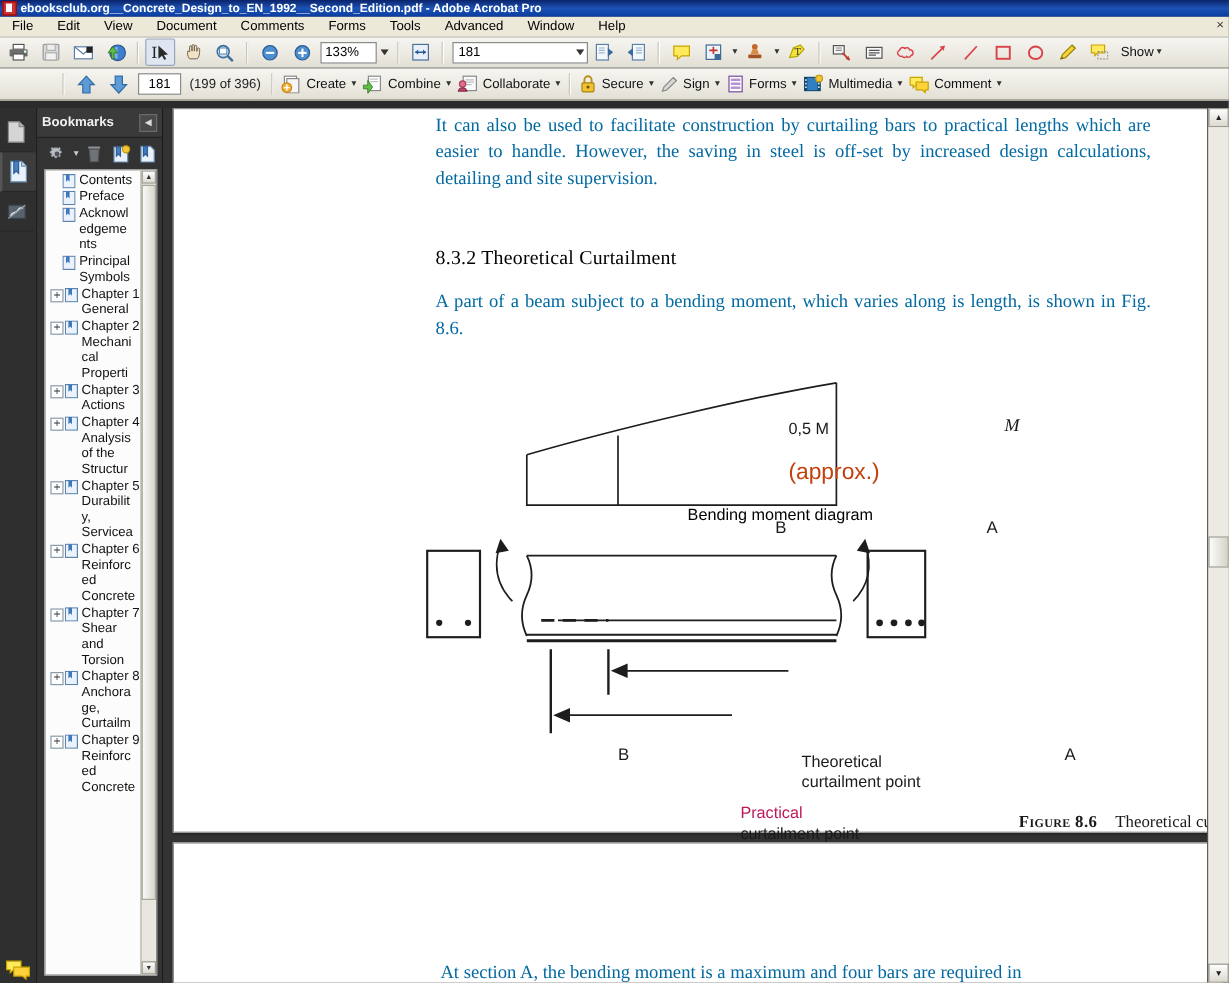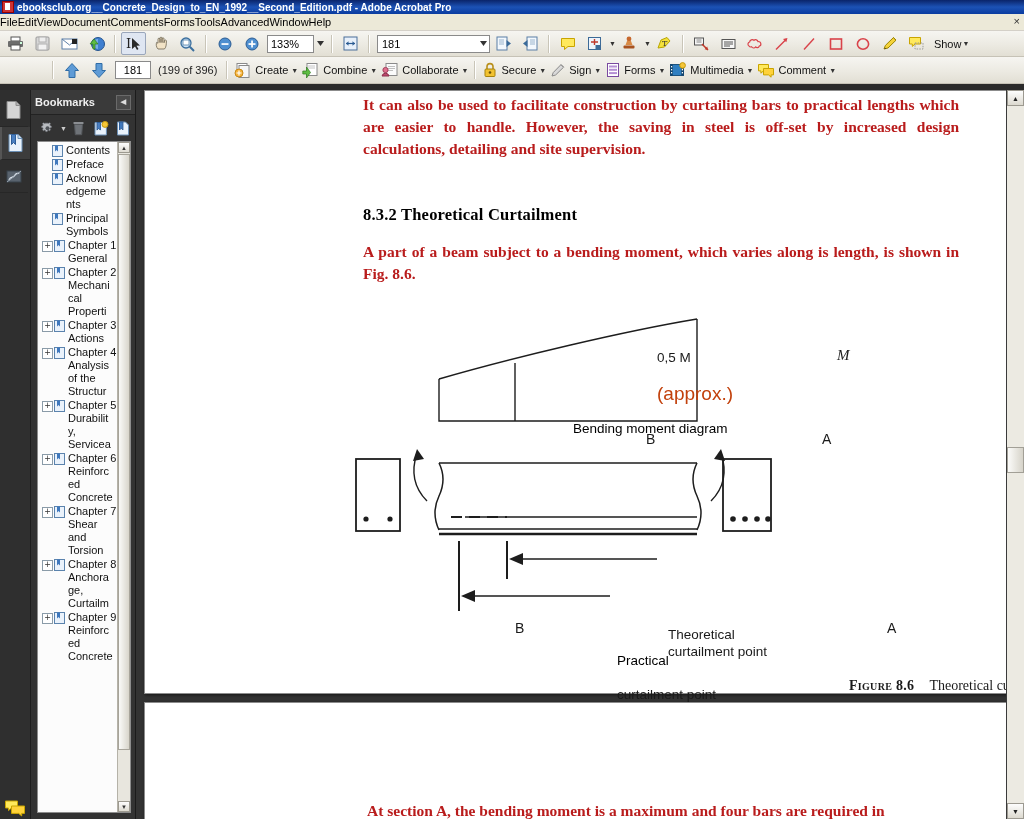--- a/index.html
+++ b/index.html
@@ -27,21 +27,21 @@
   .titlebar .tb-icon:after{
     content:"";position:absolute;left:2px;top:1px;width:5px;height:7px;background:#fff;
   }
   .titlebar .tb-text{white-space:nowrap;overflow:hidden;text-overflow:ellipsis;}
 
   
   .menubar{
     height:16px;background:#ece9d8;border-bottom:1px solid #d4d0c8;
     display:flex;align-items:center;position:relative;
   }
-  .menubar .mi{padding:1px 0;font-size:11px;color:#000;cursor:default;}
+  .menubar .mi{padding:1px 10px;font-size:11px;color:#000;cursor:default;}
   .menubar .close-x{position:absolute;right:4px;top:1px;font-size:11px;color:#333;}
 
   
   .toolbar{
     background:linear-gradient(to bottom,#f6f5f1 0%,#eceae2 55%,#e2dfd4 100%);
     border-bottom:1px solid #c6c2b6;
     display:flex;align-items:center;height:25px;padding:0 2px;
   }
   .toolbar2{height:26px;}
   .tb-btn{
@@ -110,24 +110,24 @@
 
   
   .docarea{flex:1;position:relative;background:#333;overflow:hidden;}
   .page{
     position:absolute;left:8px;top:0;width:873px;background:#fff;
     border:1px solid #8c8c8c;box-shadow:1px 1px 3px rgba(0,0,0,.6);
   }
   .page1{height:602px;}
   .page2{top:612px;height:260px;}
   .ptext{
-    font-family:"Liberation Serif", serif;color:#b91c1c;font-weight:bold;
+    font-family:"Liberation Serif", serif;color:#0369a1;
   }
   .para{font-size:15.5px;line-height:22px;text-align:justify;}
-  .h3{font-family:"Liberation Serif",serif;font-weight:bold;font-size:16.5px;letter-spacing:.2px;}
+  .h3{font-family:"Liberation Serif",serif;font-weight:normal;font-size:16.5px;letter-spacing:.2px;}
   .figcap{font-family:"Liberation Serif",serif;font-size:14px;color:#1a1a1a;}
   .smallcaps{font-variant:small-caps;font-weight:bold;letter-spacing:.3px;}
   .runhead{font-family:"Liberation Serif",serif;font-weight:bold;font-size:15px;color:#1a1a1a;}
 
   
   .vscroll{position:absolute;right:0;top:0;bottom:0;width:17px;background:#f0efe9;border-left:1px solid #3a3a3a;}
   .vs-arrow{width:17px;height:16px;box-sizing:border-box;background:linear-gradient(to bottom,#fdfdfd,#dcd9cf);
     border:1px solid #9c9990;display:flex;align-items:center;justify-content:center;font-size:7px;color:#222;}
   .vs-arrow.bot{position:absolute;bottom:0;}
   .vs-track{position:absolute;top:16px;bottom:16px;left:0;width:17px;background:#eceae2;}
@@ -712,21 +712,21 @@
           <div style="position:absolute;left:218px;top:120px;font-size:13.5px;color:#000000;">Bending moment diagram</div>
 
           <div style="position:absolute;left:291px;top:130px;font-size:14px;color:#1a1a1a;">B</div>
           <div style="position:absolute;left:467px;top:130px;font-size:14px;color:#1a1a1a;">A</div>
           <div style="position:absolute;left:160px;top:319px;font-size:14px;color:#1a1a1a;">B</div>
           <div style="position:absolute;left:532px;top:319px;font-size:14px;color:#1a1a1a;">A</div>
 
           <div style="position:absolute;left:313px;top:326px;font-size:13.5px;color:#1a1a1a;">Theoretical</div>
           <div style="position:absolute;left:313px;top:343px;font-size:13.5px;color:#1a1a1a;">curtailment point</div>
 
-          <div style="position:absolute;left:262px;top:352px;font-size:13.5px;color:#000000;">Practical</div>
+          <div style="position:absolute;left:262px;top:369px;font-size:13.5px;color:#be185d;">Practical</div>
           <div style="position:absolute;left:262px;top:386px;font-size:13.5px;color:#1a1a1a;">curtailment point</div>
 
           <div style="position:absolute;left:494px;top:377px;white-space:nowrap;">
             <span class="figcap smallcaps">Figure 8.6</span>
             <span class="figcap" style="margin-left:12px;">Theoretical curtailment</span>
           </div>
         </div>
       </div>
 
       <div class="page page2">

